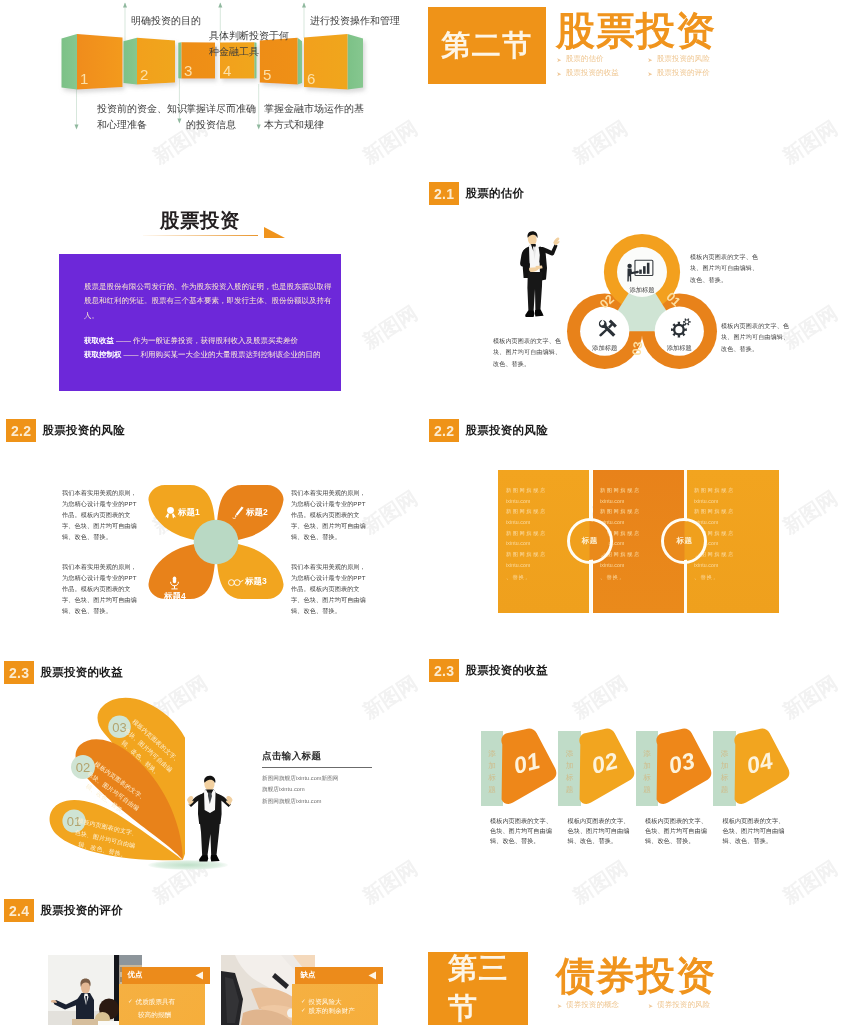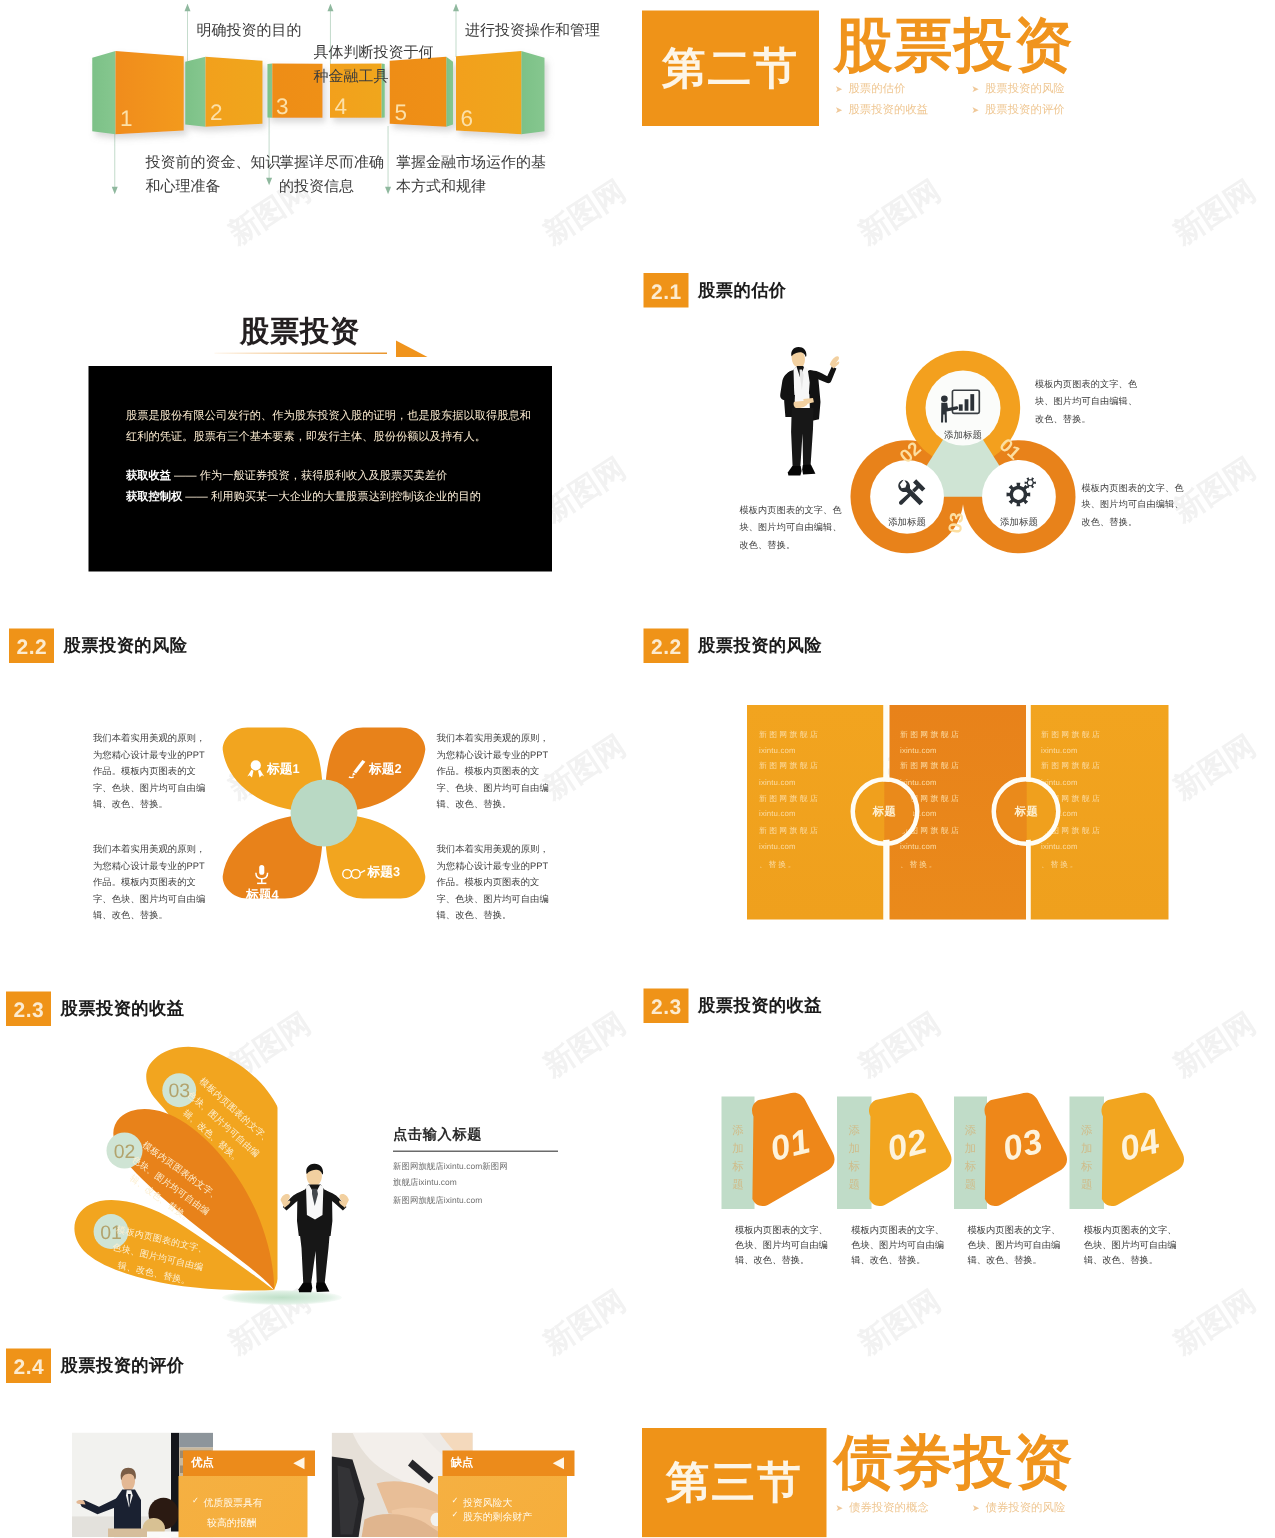--- a/index.html
+++ b/index.html
@@ -25,21 +25,21 @@
   .secttitle { position:absolute; left:131px; top:11px; font-size:39px; font-weight:bold; color:#F0941D; letter-spacing:1px; line-height:1.05; }
   .sectbullets { position:absolute; left:131.6px; top:52px; width:182px; display:flex; flex-wrap:wrap; }
   .sectbullets .bl { width:50%; font-size:7.6px; color:#EFC691; display:flex; align-items:center; gap:4px; height:14.1px; }
   .sectbullets .barrow { font-size:6px; color:#F0C898; }
 
   .s3 { left:0; top:170px; width:425px; height:240px; }
   .s3title { position:absolute; left:160px; top:37px; font-size:19.5px; font-weight:bold; color:#231F20; letter-spacing:0.5px; }
   .s3rule { position:absolute; left:143px; top:65px; width:115px; height:1.2px;
             background:linear-gradient(to right,rgba(240,148,29,0.06),#E9952C); }
   .s3tri { position:absolute; left:264px; top:56px; }
-  .s3box { position:absolute; left:59px; top:74px; width:309px; height:137px; background:#000000; padding:26px 9px 0 25px; }
+  .s3box { position:absolute; left:59px; top:84px; width:282px; height:137px; background:#6d28d9; padding:26px 9px 0 25px; }
   .s3box p { color:#FCEBCF; font-size:7.5px; line-height:1.9; letter-spacing:0.0px; }
   .s3p1 { margin-bottom:11px; }
   .s3p2 { margin-bottom:1px; }
   .s3item b { color:#FFFFFF; font-weight:bold; margin-right:2px; }
   .s3item span { color:#FDEFD8; }
 
   .shead { position:absolute; display:flex; align-items:center; }
   .shead .num { background:#EF9318; color:#FCEBCF; font-size:14px; font-weight:bold; line-height:1;
                 padding:4.5px 5px 4px 5px; letter-spacing:0.3px; }
   .shead .ttl { margin-left:6px; font-size:11.5px; font-weight:bold; color:#1B1B1B; letter-spacing:0.3px; }
@@ -139,21 +139,21 @@
            display:flex; align-items:center; padding:0 6px; }
   .s9hdr span { color:#FFFFFF; font-size:7.5px; font-weight:bold; }
   .s9tri { margin-left:auto; }
   .s9panel { position:absolute; left:119px; top:93.6px; width:86px; height:42px;
              background:linear-gradient(135deg,#F5B042,#F6AE3B); }
   .s9li { display:flex; align-items:flex-start; gap:3px; color:#FFF9EC; font-size:6.6px; padding:0 0 0 9px; }
   .s9li:first-child { padding-top:14px; }
   .s9li2 { padding-left:19px; padding-top:4px; }
   .s9li .ck { font-size:5.5px; line-height:1.2; }
   .s10 { left:425px; top:890px; width:425px; height:135px; }
-  .s10box { left:3px; top:62px; width:123px; height:73px; }
+  .s10box { left:3px; top:62px; width:100px; height:73px;padding-left:20px; }
   .s10title { left:131px; top:66px; }
   .s10bul { left:132px; top:108px; }
 
   .wmlayer { position:absolute; left:0; top:0; width:850px; height:1025px; pointer-events:none; z-index:0; }
   .wm { position:absolute; font-size:20px; font-weight:bold; color:#F2F2F2; transform:rotate(-33deg);
         letter-spacing:0px; white-space:nowrap; line-height:1; }
 </style>
 </head>
 <body>
 

